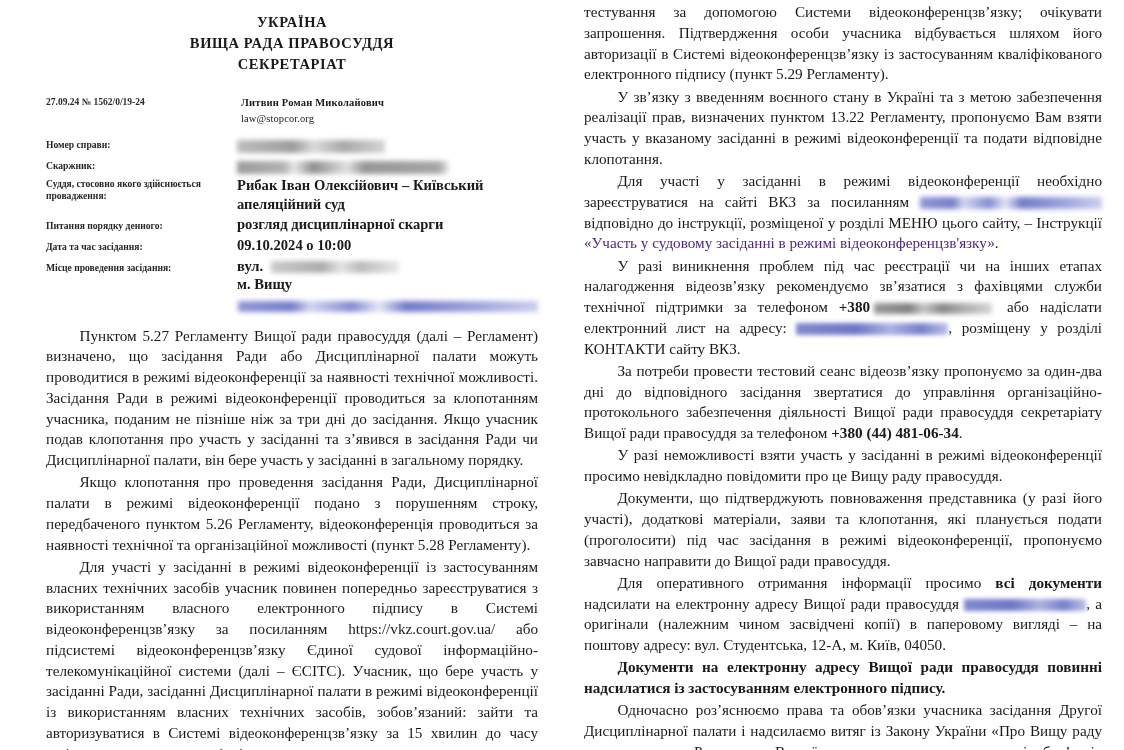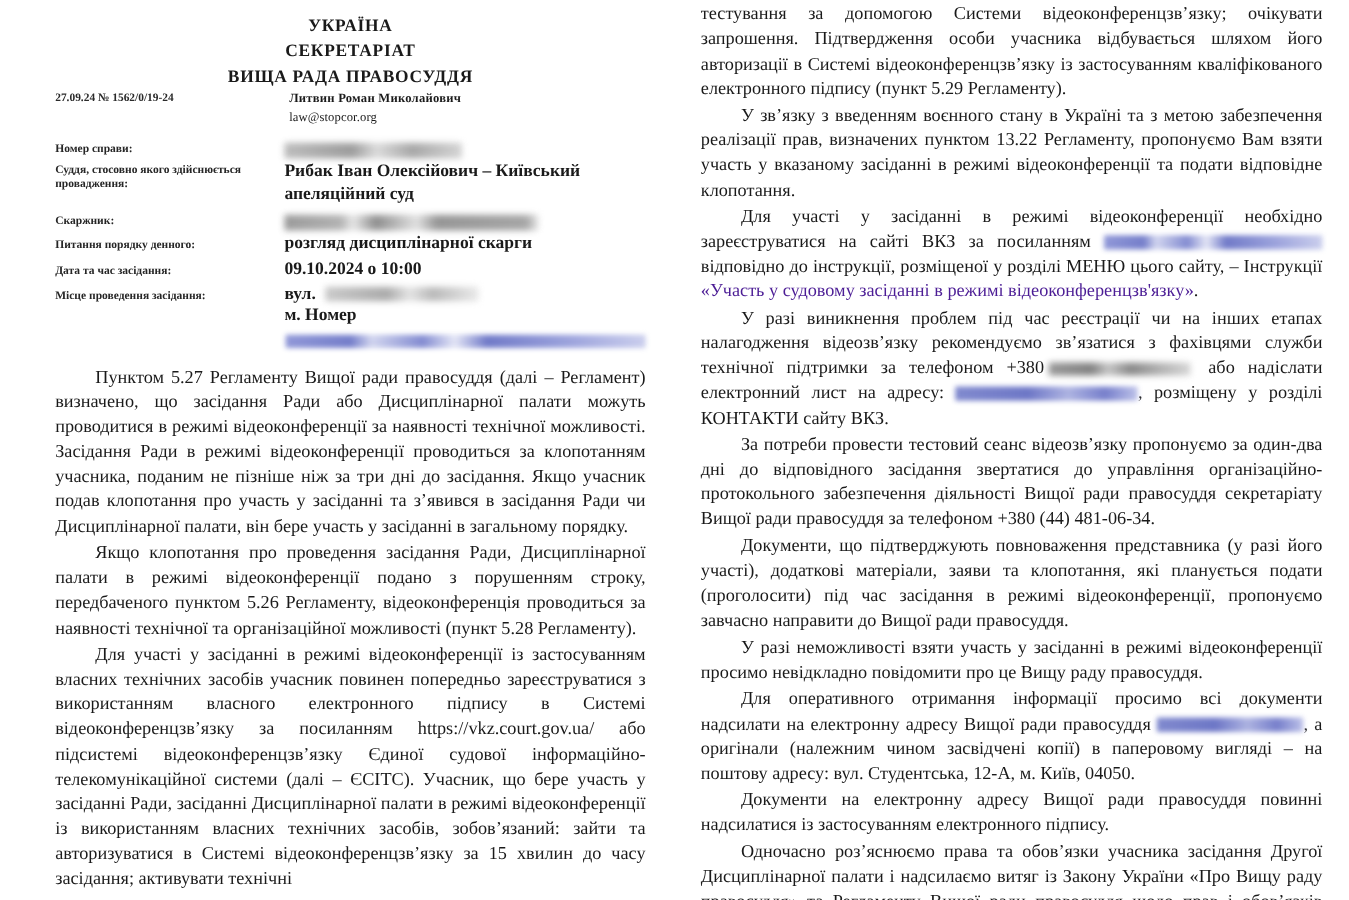--- a/index.html
+++ b/index.html
@@ -39,20 +39,21 @@
     font-size: 14.5px;
     letter-spacing: 0.6px;
     line-height: 1.45;
     margin-top: 6px;
   }
   .letterhead div { white-space: nowrap; }
 
   .meta-row {
     display: flex;
     align-items: flex-start;
+    margin-top: 20px;
   }
   .meta-left {
     font-size: 9.5px;
     font-weight: 600;
     color: #2a2a2a;
     width: 195px;
     padding-top: 2px;
     white-space: nowrap;
   }
   .meta-right {
@@ -74,21 +75,21 @@
   p.body {
     margin: 0 0 0.1em 0;
     font-size: 15.2px;
     line-height: 1.365;
     text-align: justify;
     text-indent: 2.2em;
     -webkit-hyphens: none;
     hyphens: none;
   }
   p.body.cont { text-indent: 0; }
-  p.body b { font-weight: normal; }
+  p.body b { font-weight: bold; }
   .blue { color: #4c1d95; }
   .link-inline { color: #1a1a1a; }
 
   
   .fields {
     margin: 6px 0 0 0;
     width: 100%;
     border-collapse: collapse;
   }
   .fields td {
@@ -154,67 +155,67 @@
 </style>
 </head>
 <body>
 
 <div class="page">
 
   <div class="col col-left">
 
     <div class="letterhead">
       <div>УКРАЇНА</div>
+      <div>ВИЩА РАДА ПРАВОСУДДЯ</div>
       <div>СЕКРЕТАРІАТ</div>
-      <div>ВИЩА РАДА ПРАВОСУДДЯ</div>
     </div>
 
     <div class="meta-row">
       <div class="meta-left">27.09.24 № 1562/0/19-24</div>
       <div class="meta-right">
         <div class="addressee">Литвин Роман Миколайович</div>
         <div class="email">law@stopcor.org</div>
       </div>
     </div>
 
 
     <table class="fields">
       <tbody>
           <tr>
         <td class="lbl">Номер справи:</td>
         <td class="val">
           <span class="redact g1" style="width:148px;height:13px;margin-top:4px;"></span>
         </td>
       </tr>
       <tr>
-        <td class="lbl two">Суддя, стосовно якого здійснюється провадження:</td>
-        <td class="val">Рибак Іван Олексійович – Київський апеляційний суд</td>
-      </tr>
-      <tr>
         <td class="lbl">Скаржник:</td>
         <td class="val">
           <span class="redact g2" style="width:212px;height:13px;margin-top:4px;"></span>
         </td>
+      </tr>
+      <tr>
+        <td class="lbl two">Суддя, стосовно якого здійснюється провадження:</td>
+        <td class="val">Рибак Іван Олексійович – Київський апеляційний суд</td>
       </tr>
       <tr>
         <td class="lbl">Питання порядку денного:</td>
         <td class="val">розгляд дисциплінарної скарги</td>
       </tr>
       <tr>
         <td class="lbl">Дата та час засідання:</td>
         <td class="val">09.10.2024 о 10:00</td>
       </tr>
       <tr>
         <td class="lbl">Місце проведення засідання:</td>
         <td class="val">
           <div class="addr-line">
             <span>вул.</span>
             <span class="redact g3" style="width:128px;height:12px;margin-left:4px;"></span>
           </div>
-          <div>м. Номер</div>
+          <div>м. Вищу</div>
           <div class="redact blue-r ghost-link"></div>
         </td>
       </tr>
     </tbody>
       </table>
 
     <p class="body" style="margin-top:12px;">Пунктом 5.27 Регламенту Вищої ради правосуддя (далі – Регламент) визначено, що засідання Ради або Дисциплінарної палати можуть проводитися в режимі відеоконференції за наявності технічної можливості. Засідання Ради в режимі відеоконференції проводиться за клопотанням учасника, поданим не пізніше ніж за три дні до засідання. Якщо учасник подав клопотання про участь у засіданні та з’явився в засідання Ради чи Дисциплінарної палати, він бере участь у засіданні в загальному порядку.</p>
     <p class="body">Якщо клопотання про проведення засідання Ради, Дисциплінарної палати в режимі відеоконференції подано з порушенням строку, передбаченого пунктом 5.26 Регламенту, відеоконференція проводиться за наявності технічної та організаційної можливості (пункт 5.28 Регламенту).</p>
     <p class="body"><span>Для участі у засіданні в режимі відеоконференції із застосуванням власних технічних засобів учасник повинен попередньо зареєструватися з використанням власного електронного підпису в Системі відеоконференцзв’язку за посиланням </span><span class="link-inline">https://vkz.court.gov.ua/</span><span> або підсистемі відеоконференцзв’язку Єдиної судової інформаційно-телекомунікаційної системи (далі – ЄСІТС). Учасник, що бере участь у засіданні Ради, засіданні Дисциплінарної палати в режимі відеоконференції із використанням власних технічних засобів, зобов’язаний: зайти та авторизуватися в Системі відеоконференцзв’язку за 15 хвилин до часу засідання; активувати технічні</span></p>
 
@@ -225,24 +226,24 @@
     <p class="body cont">тестування за допомогою Системи відеоконференцзв’язку; очікувати запрошення. Підтвердження особи учасника відбувається шляхом його авторизації в Системі відеоконференцзв’язку із застосуванням кваліфікованого електронного підпису (пункт 5.29 Регламенту).</p>
 
     <p class="body">У зв’язку з введенням воєнного стану в Україні та з метою забезпечення реалізації прав, визначених пунктом 13.22 Регламенту, пропонуємо Вам взяти участь у вказаному засіданні в режимі відеоконференції та подати відповідне клопотання.</p>
 
     <p class="body"><span>Для участі у засіданні в режимі відеоконференції необхідно зареєструватися на сайті ВКЗ за посиланням </span><span class="redact blue-r" style="width:182px;height:12px;"></span><span> відповідно до інструкції, розміщеної у розділі МЕНЮ цього сайту, – Інструкції </span><span class="blue">«Участь у судовому засіданні в режимі відеоконференцзв'язку»</span><span>.</span></p>
 
     <p class="body"><span>У разі виникнення проблем під час реєстрації чи на інших етапах налагодження відеозв’язку рекомендуємо зв’язатися з фахівцями служби технічної підтримки за телефоном </span><b>+380</b><span class="redact dark" style="width:118px;height:11px;margin:0 4px;"></span><span> або надіслати електронний лист на адресу: </span><span class="redact blue-solid" style="width:152px;height:12px;"></span><span>, розміщену у розділі КОНТАКТИ сайту ВКЗ.</span></p>
 
     <p class="body"><span>За потреби провести тестовий сеанс відеозв’язку пропонуємо за один-два дні до відповідного засідання звертатися до управління організаційно-протокольного забезпечення діяльності Вищої ради правосуддя секретаріату Вищої ради правосуддя за телефоном </span><b>+380 (44) 481-06-34</b><span>.</span></p>
 
+    <p class="body">У разі неможливості взяти участь у засіданні в режимі відеоконференції просимо невідкладно повідомити про це Вищу раду правосуддя.</p>
+
     <p class="body">Документи, що підтверджують повноваження представника (у разі його участі), додаткові матеріали, заяви та клопотання, які планується подати (проголосити) під час засідання в режимі відеоконференції, пропонуємо завчасно направити до Вищої ради правосуддя.</p>
 
-    <p class="body">У разі неможливості взяти участь у засіданні в режимі відеоконференції просимо невідкладно повідомити про це Вищу раду правосуддя.</p>
-
     <p class="body"><span>Для оперативного отримання інформації просимо </span><b>всі документи</b><span> надсилати на електронну адресу Вищої ради правосуддя </span><span class="redact blue-solid" style="width:122px;height:12px;"></span><span>, а оригінали (належним чином засвідчені копії) в паперовому вигляді – на поштову адресу: вул. Студентська, 12-А, м. Київ, 04050.</span></p>
 
     <p class="body"><b>Документи на електронну адресу Вищої ради правосуддя повинні надсилатися із застосуванням електронного підпису.</b></p>
 
     <p class="body">Одночасно роз’яснюємо права та обов’язки учасника засідання Другої Дисциплінарної палати і надсилаємо витяг із Закону України «Про Вищу раду правосуддя» та Регламенту Вищої ради правосуддя щодо прав і обов’язків учасників засідання Дисциплінарної палати.</p>
 
   </div>
 
 </div>
 

